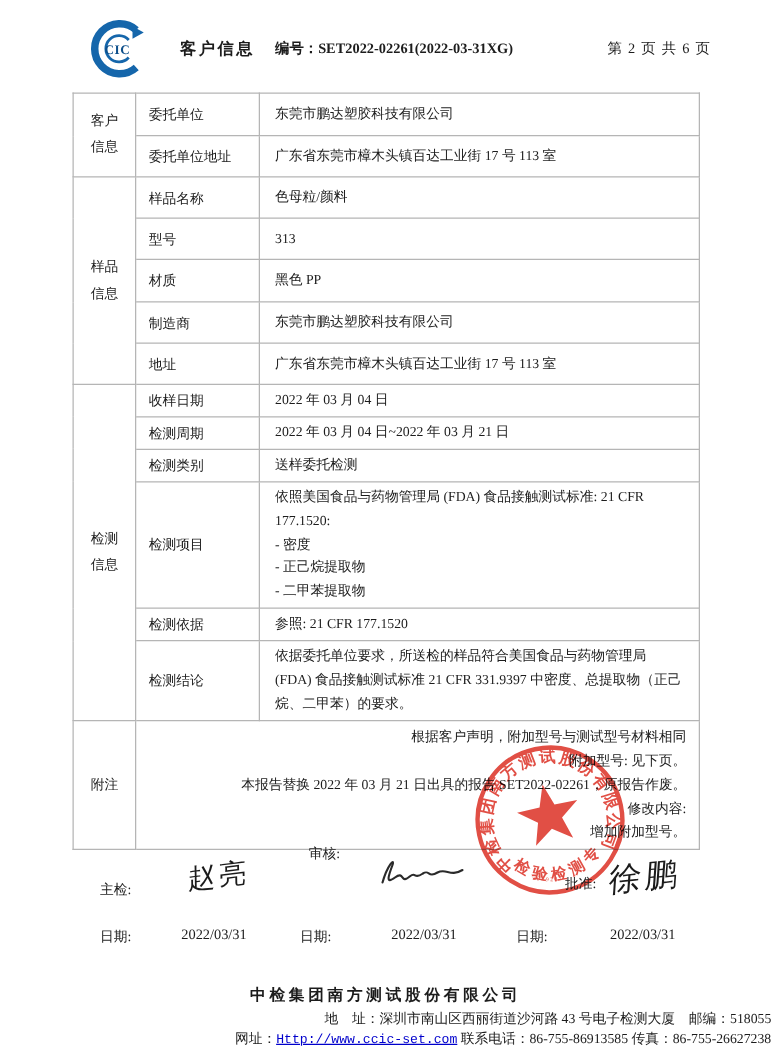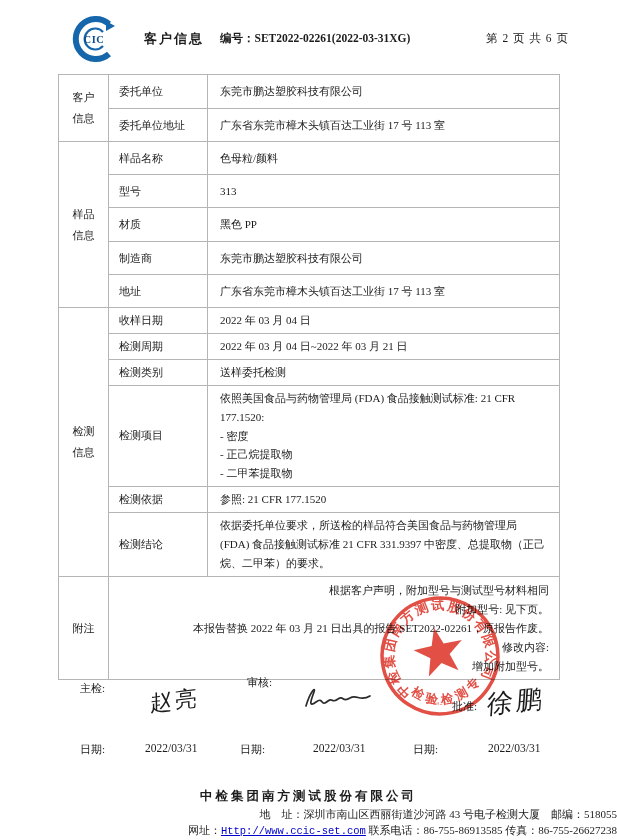--- a/index.html
+++ b/index.html
@@ -138,21 +138,21 @@
         <td class="note" colspan="2">根据客户声明，附加型号与测试型号材料相同
 附加型号: 见下页。
 本报告替换 2022 年 03 月 21 日出具的报告 SET2022-02261，原报告作废。
 修改内容:
 增加附加型号。</td>
       </tr>
     </tbody>
       </table>
   </div>
 
-  <div class="sig-label" style="left:80px; top:681px;">主检:</div>
+  <div class="sig-label" style="left:80px; top:704px;">主检:</div>
   <div class="sig-name" style="left:150px; top:686px;">赵亮</div>
 
   <div class="sig-label" style="left:247px; top:675px;">审核:</div>
   <svg class="sig-squiggle" style="left:300px; top:682px;" width="76" height="34" viewBox="0 0 76 34">
     <path d="M6,24 C10,10 16,4 14,10 C11,18 8,26 16,20 C24,14 20,26 28,19 C33,15 31,22 38,17 C44,13 42,21 50,16 C57,12 60,20 70,14" fill="none" stroke="#2a2a2a" stroke-width="1.7" stroke-linecap="round"></path>
   </svg>
 
   <div class="sig-label" style="left:452px; top:699px; z-index:6;">批准:</div>
   <div class="sig-name big" style="left:487px; top:684px; z-index:6;">徐鹏</div>
 

